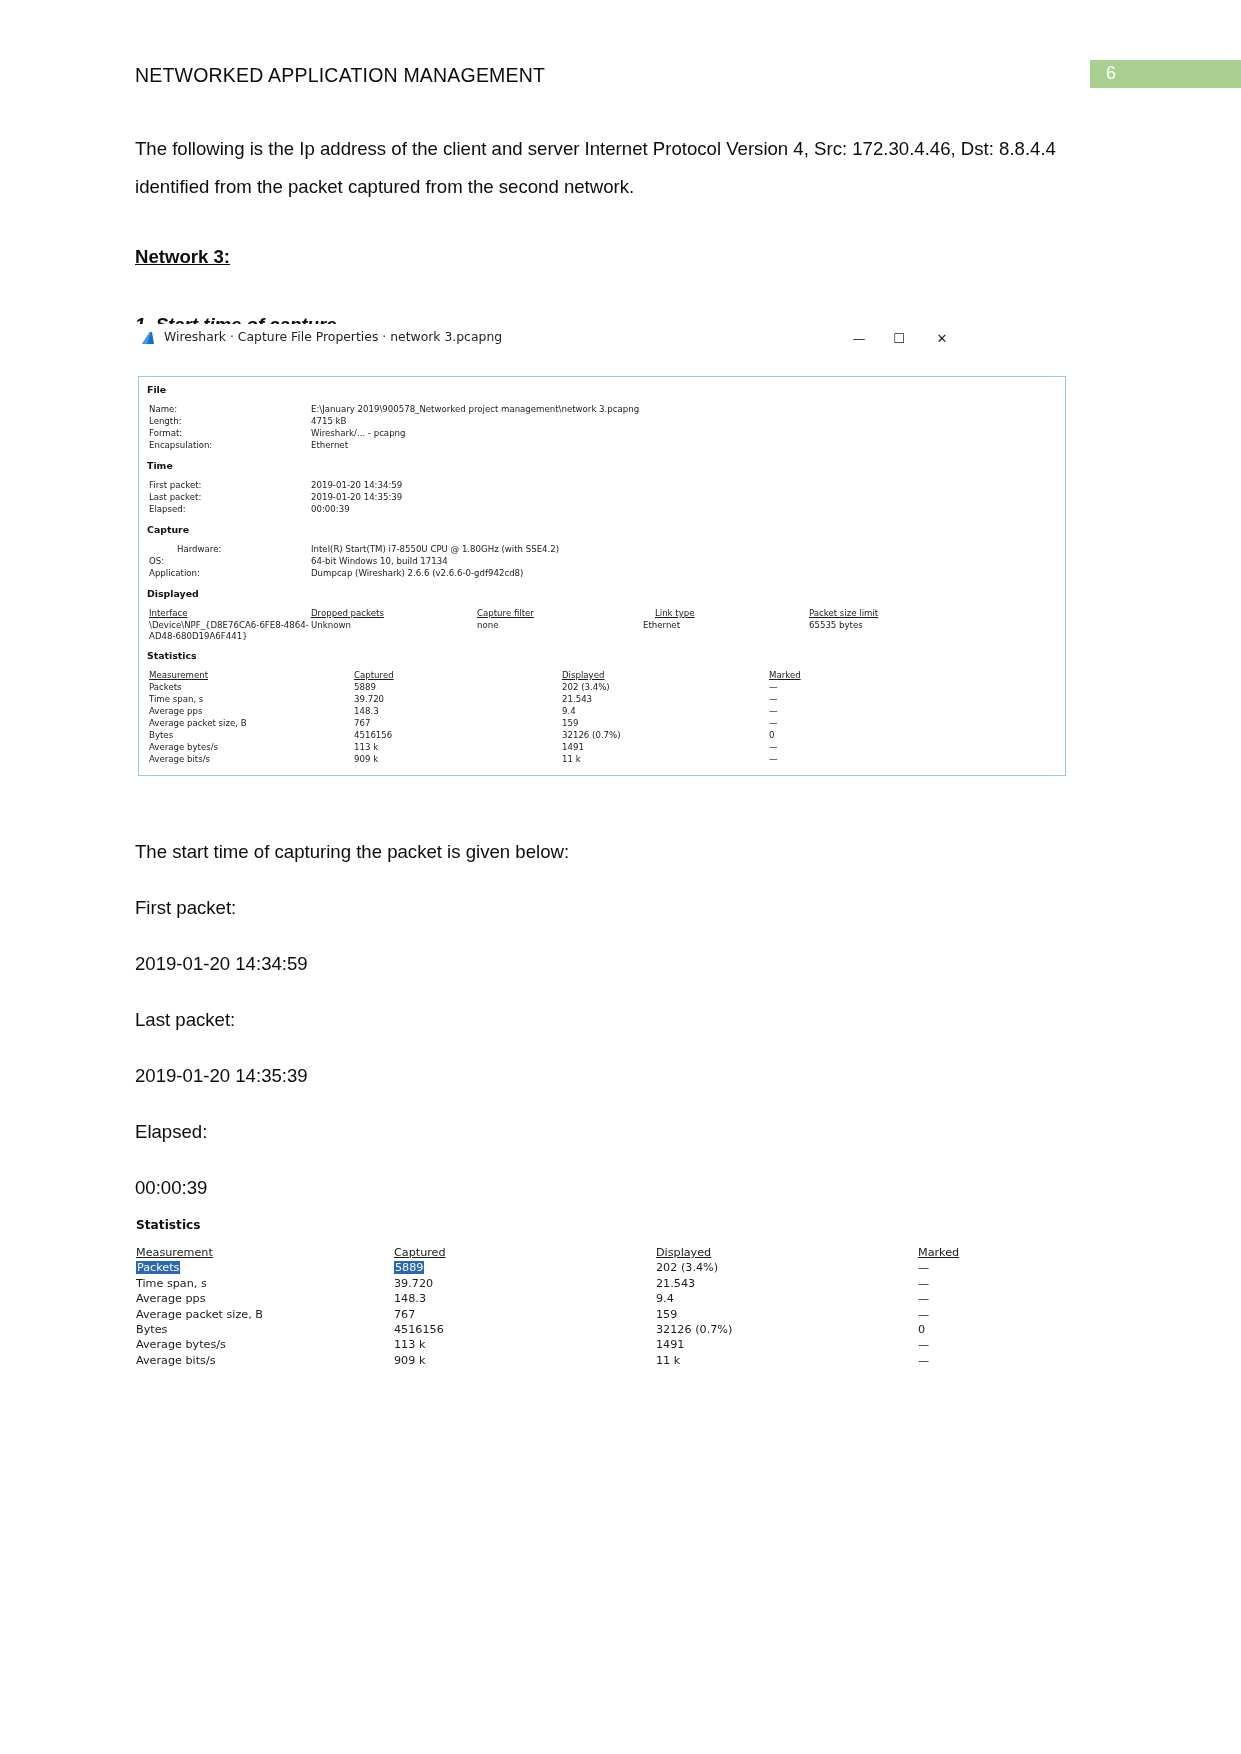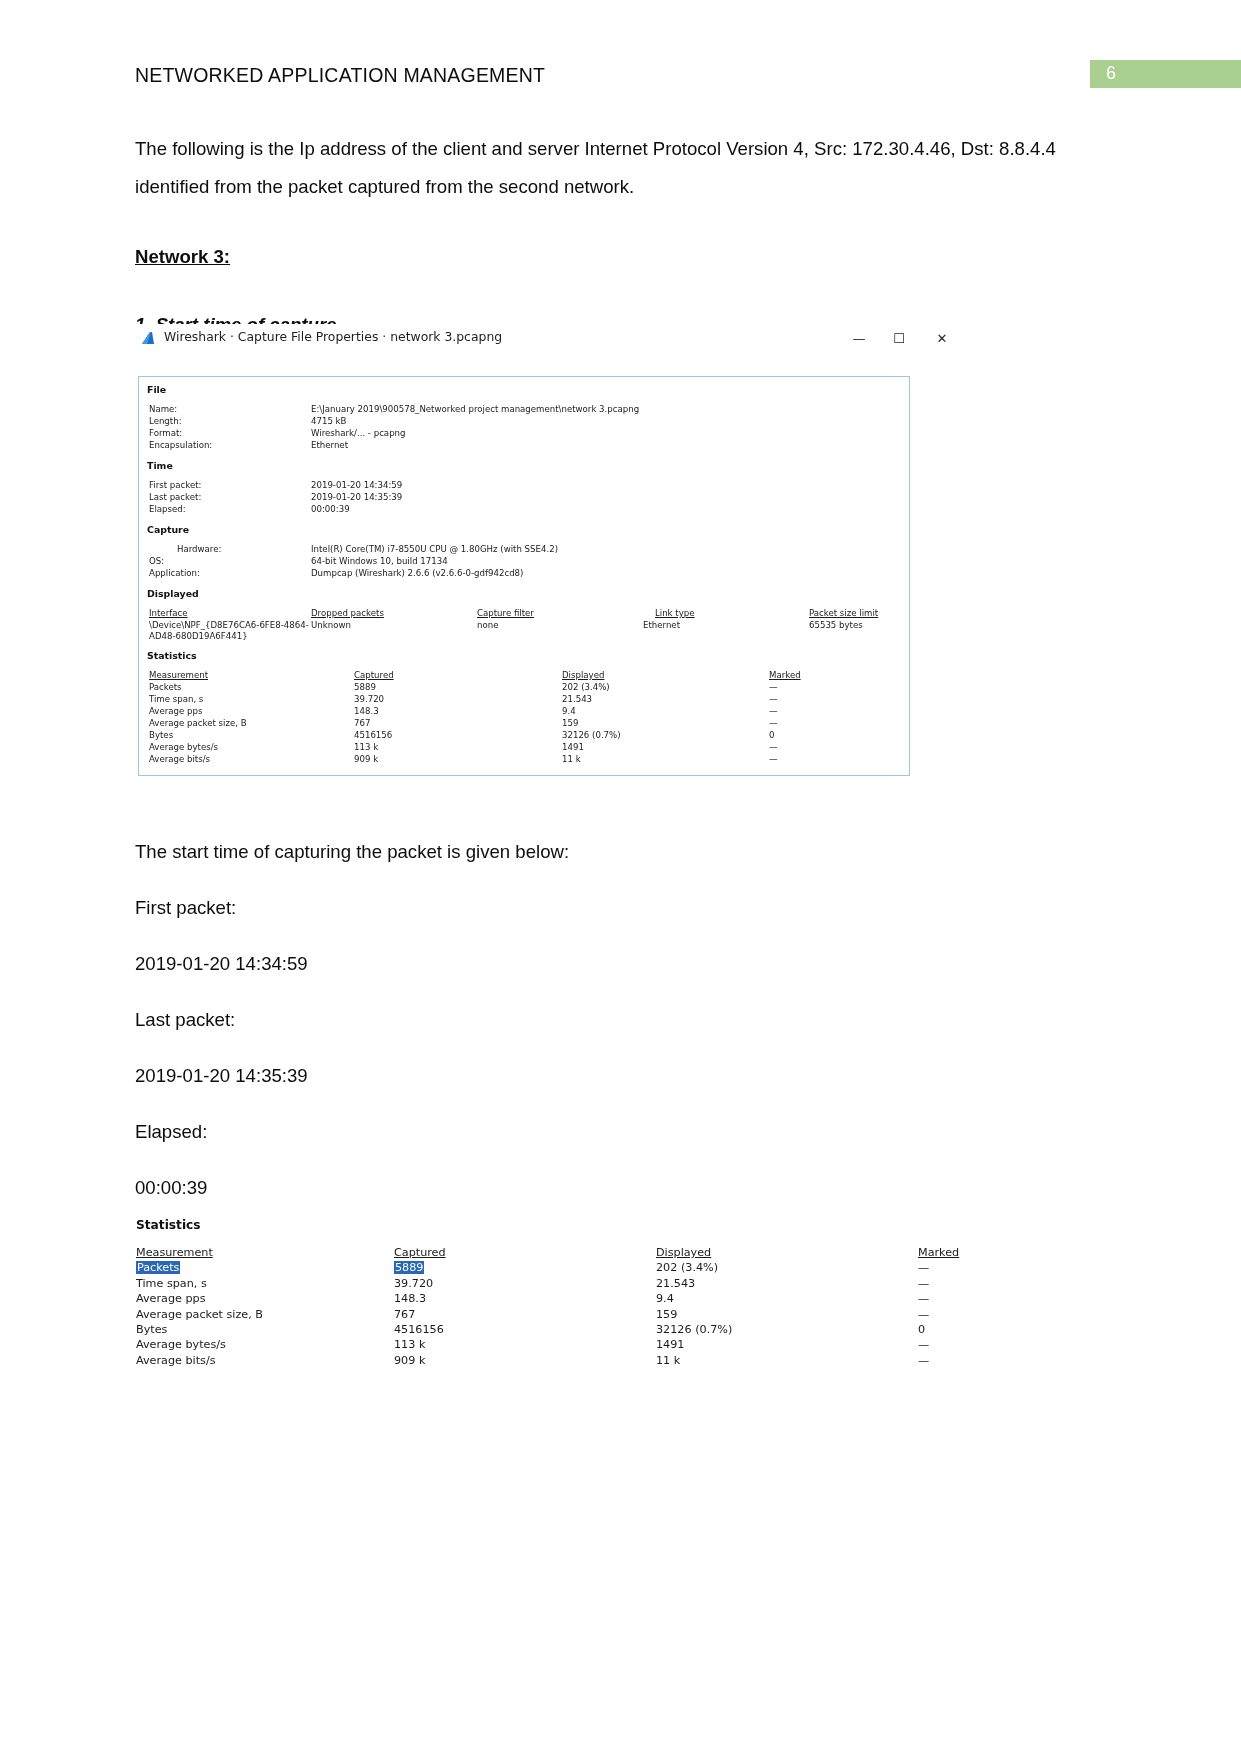--- a/index.html
+++ b/index.html
@@ -105,21 +105,21 @@
     height: 18px;
     padding-left: 7px;
   }
   .ws-tab {
     font-size: 10.6px;
     color: #1b1b1b;
   }
   .ws-panel {
     position: absolute;
     left: 4px; top: 52px;
-    width: 772px; height: 400px;
+    width: 928px; height: 400px;
     border: 1px solid #9bc6e8;
     background: #ffffff;
     overflow: hidden;
   }
   .sec-title {
     position: absolute;
     font-size: 9.4px;
     font-weight: bold;
     color: #111111;
   }
@@ -223,21 +223,21 @@
     <div class="sec-title" style="left:8px; top:83px;">Time</div>
     <div class="fld-label" style="left:10px; top:103px;">First packet:</div>
     <div class="fld-value" style="left:172px; top:103px;">2019-01-20 14:34:59</div>
     <div class="fld-label" style="left:10px; top:115px;">Last packet:</div>
     <div class="fld-value" style="left:172px; top:115px;">2019-01-20 14:35:39</div>
     <div class="fld-label" style="left:10px; top:127px;">Elapsed:</div>
     <div class="fld-value" style="left:172px; top:127px;">00:00:39</div>
 
     <div class="sec-title" style="left:8px; top:147px;">Capture</div>
     <div class="fld-label" style="left:10px; top:167px;margin-left:28px;">Hardware:</div>
-    <div class="fld-value" style="left:172px; top:167px;">Intel(R) Core(TM) i7-8550U CPU @ 1.80GHz (with SSE4.2)</div>
+    <div class="fld-value" style="left:172px; top:167px;">Intel(R) Start(TM) i7-8550U CPU @ 1.80GHz (with SSE4.2)</div>
     <div class="fld-label" style="left:10px; top:179px;">OS:</div>
     <div class="fld-value" style="left:172px; top:179px;">64-bit Windows 10, build 17134</div>
     <div class="fld-label" style="left:10px; top:191px;">Application:</div>
     <div class="fld-value" style="left:172px; top:191px;">Dumpcap (Wireshark) 2.6.6 (v2.6.6-0-gdf942cd8)</div>
 
     <div class="sec-title" style="left:8px; top:211px;">Displayed</div>
     <div class="col-head" style="left:10px;  top:231px;">Interface</div>
     <div class="col-head" style="left:172px; top:231px;">Dropped packets</div>
     <div class="col-head" style="left:338px; top:231px;">Capture filter</div>
     <div class="col-head" style="left:504px; top:231px;padding-left:12px;">Link type</div>

